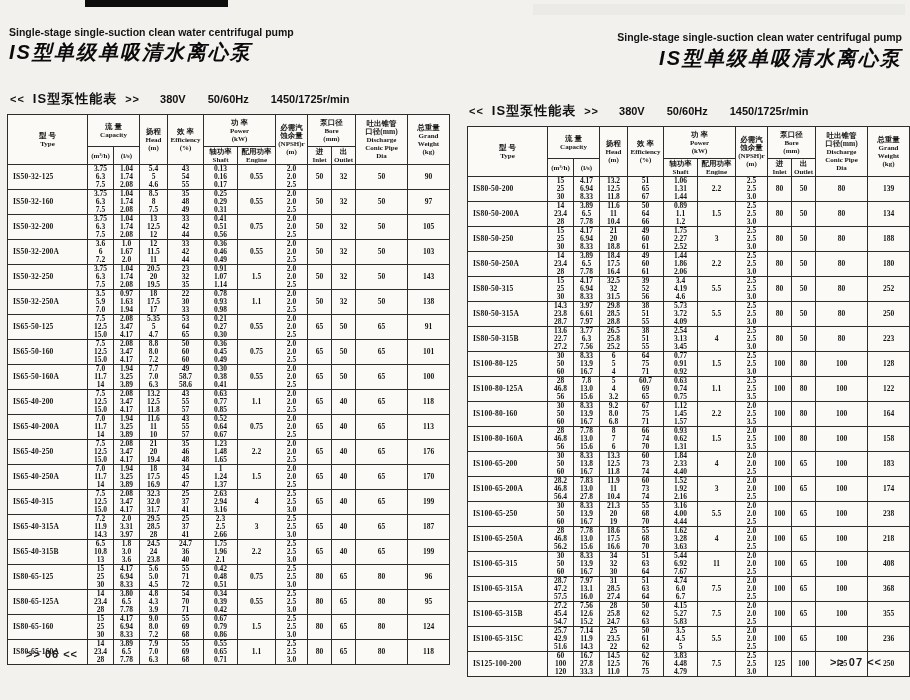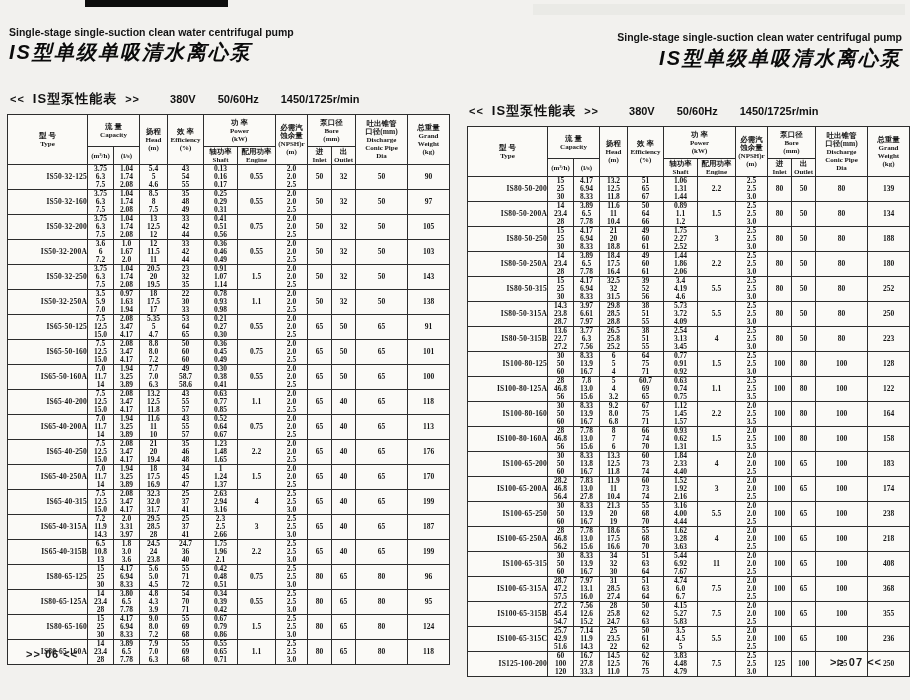--- a/index.html
+++ b/index.html
@@ -25,35 +25,35 @@
   .right-align{text-align:right;}
   .perf-row{
     position:absolute;display:flex;align-items:baseline;
     font-family:"Liberation Sans",sans-serif;font-weight:bold;color:#111;
     white-space:nowrap;
   }
   .arrows{font-size:11px;letter-spacing:1px;}
   .perf-label{font-size:13px;margin:0 8px;letter-spacing:1px;}
   .spec{font-size:11px;}
   .spec + .spec{margin-left:22px;}
-  .spec.first{margin-left:30px;}
+  .spec.first{margin-left:20px;}
   .spec-table{
     position:absolute;border-collapse:collapse;table-layout:fixed;
     background:#fbfaf7;
   }
   .spec-table th,.spec-table td{
     border:1px solid #2d2d2d;padding:0;text-align:center;
     font-weight:bold;color:#161616;overflow:hidden;
   }
   .spec-table{border:1.5px solid #222;}
   .spec-table th{font-size:7.5px;line-height:8px;}
   .spec-table th .en{font-size:7px;}
   .spec-table td{font-size:7.5px;line-height:8px;vertical-align:middle;}
   .spec-table .stack div{height:8px;line-height:8px;}
-  .spec-table td.type-cell{text-align:right;padding-left:5px;font-size:7.5px;letter-spacing:0.2px;}
+  .spec-table td.type-cell{text-align:left;padding-left:5px;font-size:7.5px;letter-spacing:0.2px;}
   .spec-table thead tr:first-child th{height:31px;}
   .spec-table thead tr:last-child th{height:17px;}
   .spec-table tbody tr{height:24px;}
   .page-no{
     position:absolute;font-family:"Liberation Sans",sans-serif;
     font-weight:bold;font-size:11px;color:#1a1a1a;letter-spacing:1px;white-space:nowrap;
   }
 </style>
 </head>
 <body>

